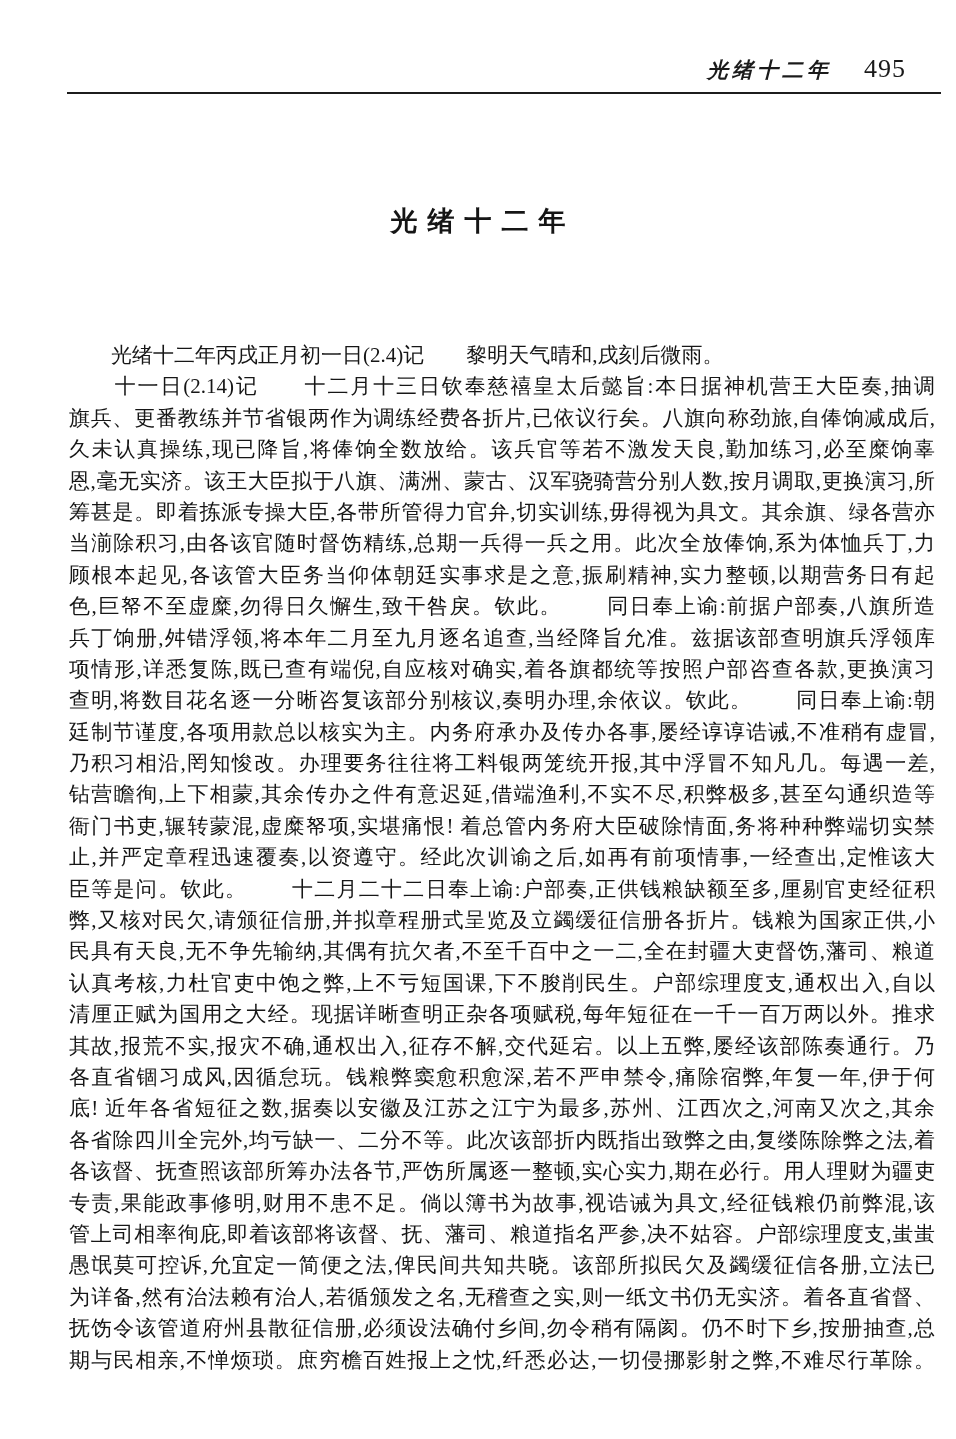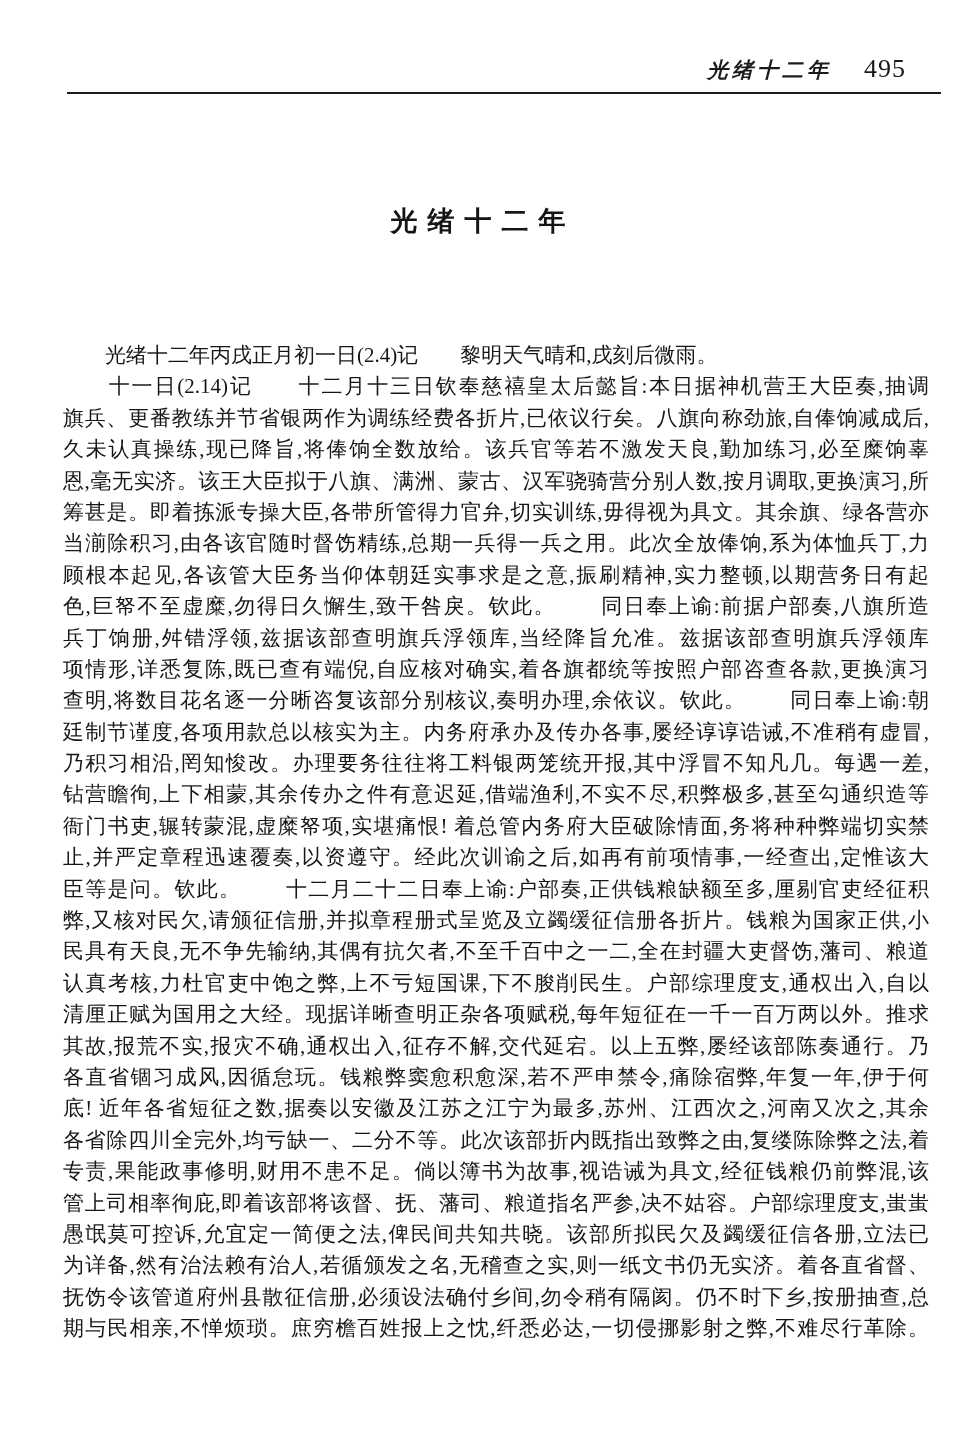--- a/index.html
+++ b/index.html
@@ -40,21 +40,21 @@
     top:203px;left:0;width:100%;
     text-align:center;
     font-weight:bold;
     font-size:27px;
     letter-spacing:10px;
     text-indent:10px;
     color:#151515;
   }
   .body-text{
     position:absolute;
-    top:340px;left:63px;width:866px;
+    top:340px;left:69px;width:866px;
     font-size:21px;
     color:#161616;
   }
   .line{
     height:31.4px;
     line-height:31.4px;
     text-align:justify;
     text-align-last:justify;
     text-justify:inter-character;
     overflow:hidden;
@@ -90,37 +90,38 @@
   <div class="body-text">
       <div class="line natural">　　光绪十二年丙戌正月初一日(2.4)记　　黎明天气晴和,戌刻后微雨。</div>
       <div class="line">　　十一日(2.14)记　　十二月十三日钦奉慈禧皇太后懿旨:本日据神机营王大臣奏,抽调</div>
       <div class="line">旗兵、更番教练并节省银两作为调练经费各折片,已依议行矣。八旗向称劲旅,自俸饷减成后,</div>
       <div class="line">久未认真操练,现已降旨,将俸饷全数放给。该兵官等若不激发天良,勤加练习,必至糜饷辜</div>
       <div class="line">恩,毫无实济。该王大臣拟于八旗、满洲、蒙古、汉军骁骑营分别人数,按月调取,更换演习,所</div>
       <div class="line">筹甚是。即着拣派专操大臣,各带所管得力官弁,切实训练,毋得视为具文。其余旗、绿各营亦</div>
       <div class="line">当湔除积习,由各该官随时督饬精练,总期一兵得一兵之用。此次全放俸饷,系为体恤兵丁,力</div>
       <div class="line">顾根本起见,各该管大臣务当仰体朝廷实事求是之意,振刷精神,实力整顿,以期营务日有起</div>
       <div class="line">色,巨帑不至虚糜,勿得日久懈生,致干咎戾。钦此。　　同日奉上谕:前据户部奏,八旗所造</div>
-      <div class="line">兵丁饷册,舛错浮领,兹据该部查明旗兵浮领库,当经降旨允准。兹据该部查明旗兵浮领库</div>
+      <div class="line">兵丁饷册,舛错浮领,将本年二月至九月逐名追查,当经降旨允准。兹据该部查明旗兵浮领库</div>
       <div class="line">项情形,详悉复陈,既已查有端倪,自应核对确实,着各旗都统等按照户部咨查各款,更换演习</div>
       <div class="line">查明,将数目花名逐一分晰咨复该部分别核议,奏明办理,余依议。钦此。　　同日奉上谕:朝</div>
       <div class="line">廷制节谨度,各项用款总以核实为主。内务府承办及传办各事,屡经谆谆诰诫,不准稍有虚冒,</div>
       <div class="line">乃积习相沿,罔知悛改。办理要务往往将工料银两笼统开报,其中浮冒不知凡几。每遇一差,</div>
       <div class="line">钻营瞻徇,上下相蒙,其余传办之件有意迟延,借端渔利,不实不尽,积弊极多,甚至勾通织造等</div>
       <div class="line">衙门书吏,辗转蒙混,虚糜帑项,实堪痛恨! 着总管内务府大臣破除情面,务将种种弊端切实禁</div>
       <div class="line">止,并严定章程迅速覆奏,以资遵守。经此次训谕之后,如再有前项情事,一经查出,定惟该大</div>
       <div class="line">臣等是问。钦此。　　十二月二十二日奉上谕:户部奏,正供钱粮缺额至多,厘剔官吏经征积</div>
       <div class="line">弊,又核对民欠,请颁征信册,并拟章程册式呈览及立蠲缓征信册各折片。钱粮为国家正供,小</div>
       <div class="line">民具有天良,无不争先输纳,其偶有抗欠者,不至千百中之一二,全在封疆大吏督饬,藩司、粮道</div>
       <div class="line">认真考核,力杜官吏中饱之弊,上不亏短国课,下不朘削民生。户部综理度支,通权出入,自以</div>
       <div class="line">清厘正赋为国用之大经。现据详晰查明正杂各项赋税,每年短征在一千一百万两以外。推求</div>
       <div class="line">其故,报荒不实,报灾不确,通权出入,征存不解,交代延宕。以上五弊,屡经该部陈奏通行。乃</div>
       <div class="line">各直省锢习成风,因循怠玩。钱粮弊窦愈积愈深,若不严申禁令,痛除宿弊,年复一年,伊于何</div>
       <div class="line">底! 近年各省短征之数,据奏以安徽及江苏之江宁为最多,苏州、江西次之,河南又次之,其余</div>
       <div class="line">各省除四川全完外,均亏缺一、二分不等。此次该部折内既指出致弊之由,复缕陈除弊之法,着</div>
+      <div class="line">各该督、抚查照该部所筹办法各节,严饬所属逐一整顿,实心实力,期在必行。用人理财为疆吏</div>
       <div class="line">专责,果能政事修明,财用不患不足。倘以簿书为故事,视诰诫为具文,经征钱粮仍前弊混,该</div>
       <div class="line">管上司相率徇庇,即着该部将该督、抚、藩司、粮道指名严参,决不姑容。户部综理度支,蚩蚩</div>
       <div class="line">愚氓莫可控诉,允宜定一简便之法,俾民间共知共晓。该部所拟民欠及蠲缓征信各册,立法已</div>
       <div class="line">为详备,然有治法赖有治人,若循颁发之名,无稽查之实,则一纸文书仍无实济。着各直省督、</div>
       <div class="line">抚饬令该管道府州县散征信册,必须设法确付乡间,勿令稍有隔阂。仍不时下乡,按册抽查,总</div>
       <div class="line">期与民相亲,不惮烦琐。庶穷檐百姓报上之忱,纤悉必达,一切侵挪影射之弊,不难尽行革除。</div>
     </div>
 
   <div class="scan-speck"></div>
 

